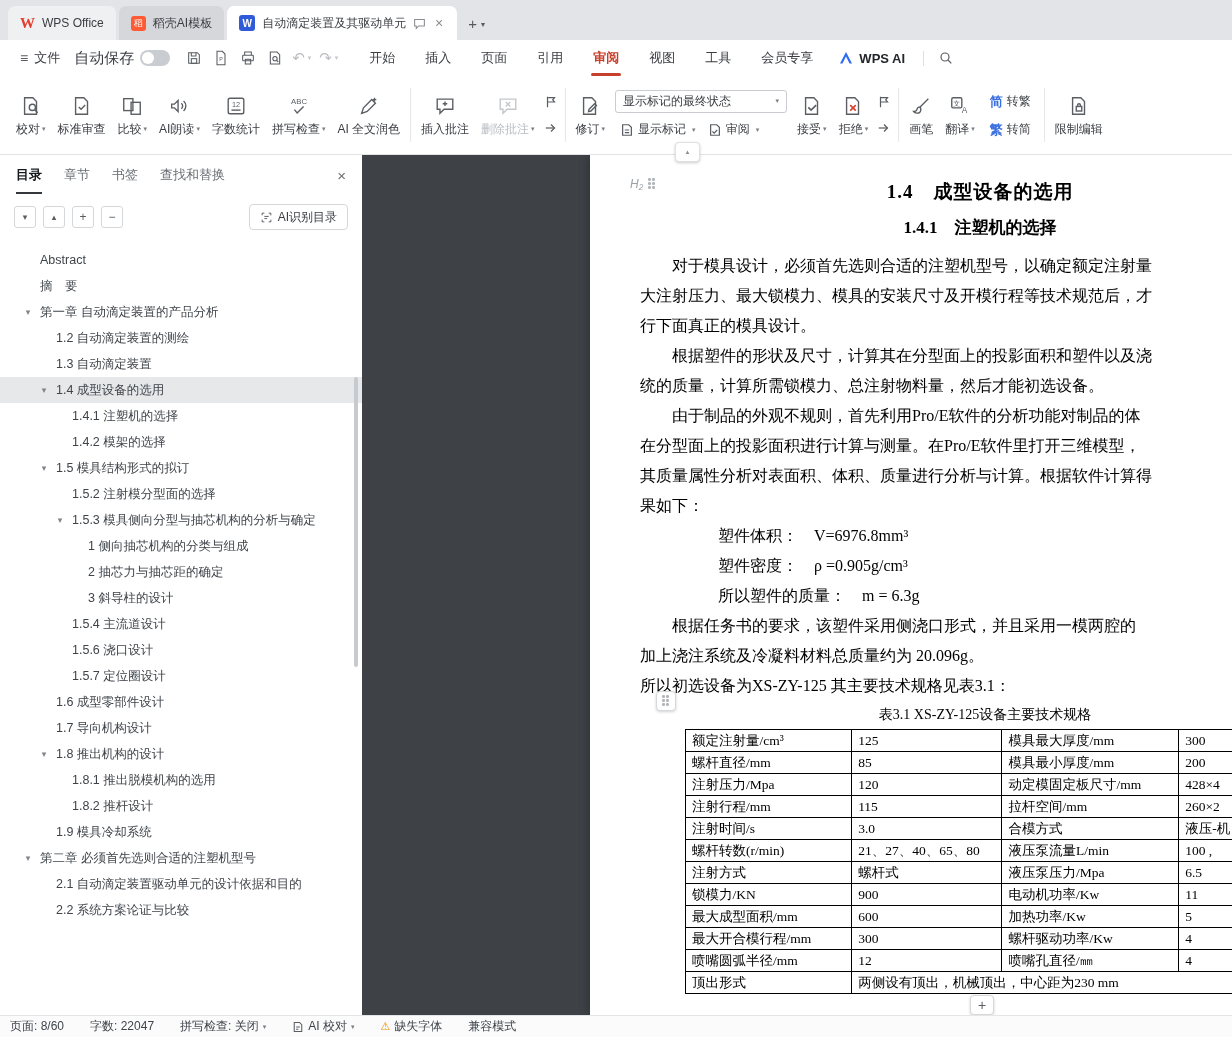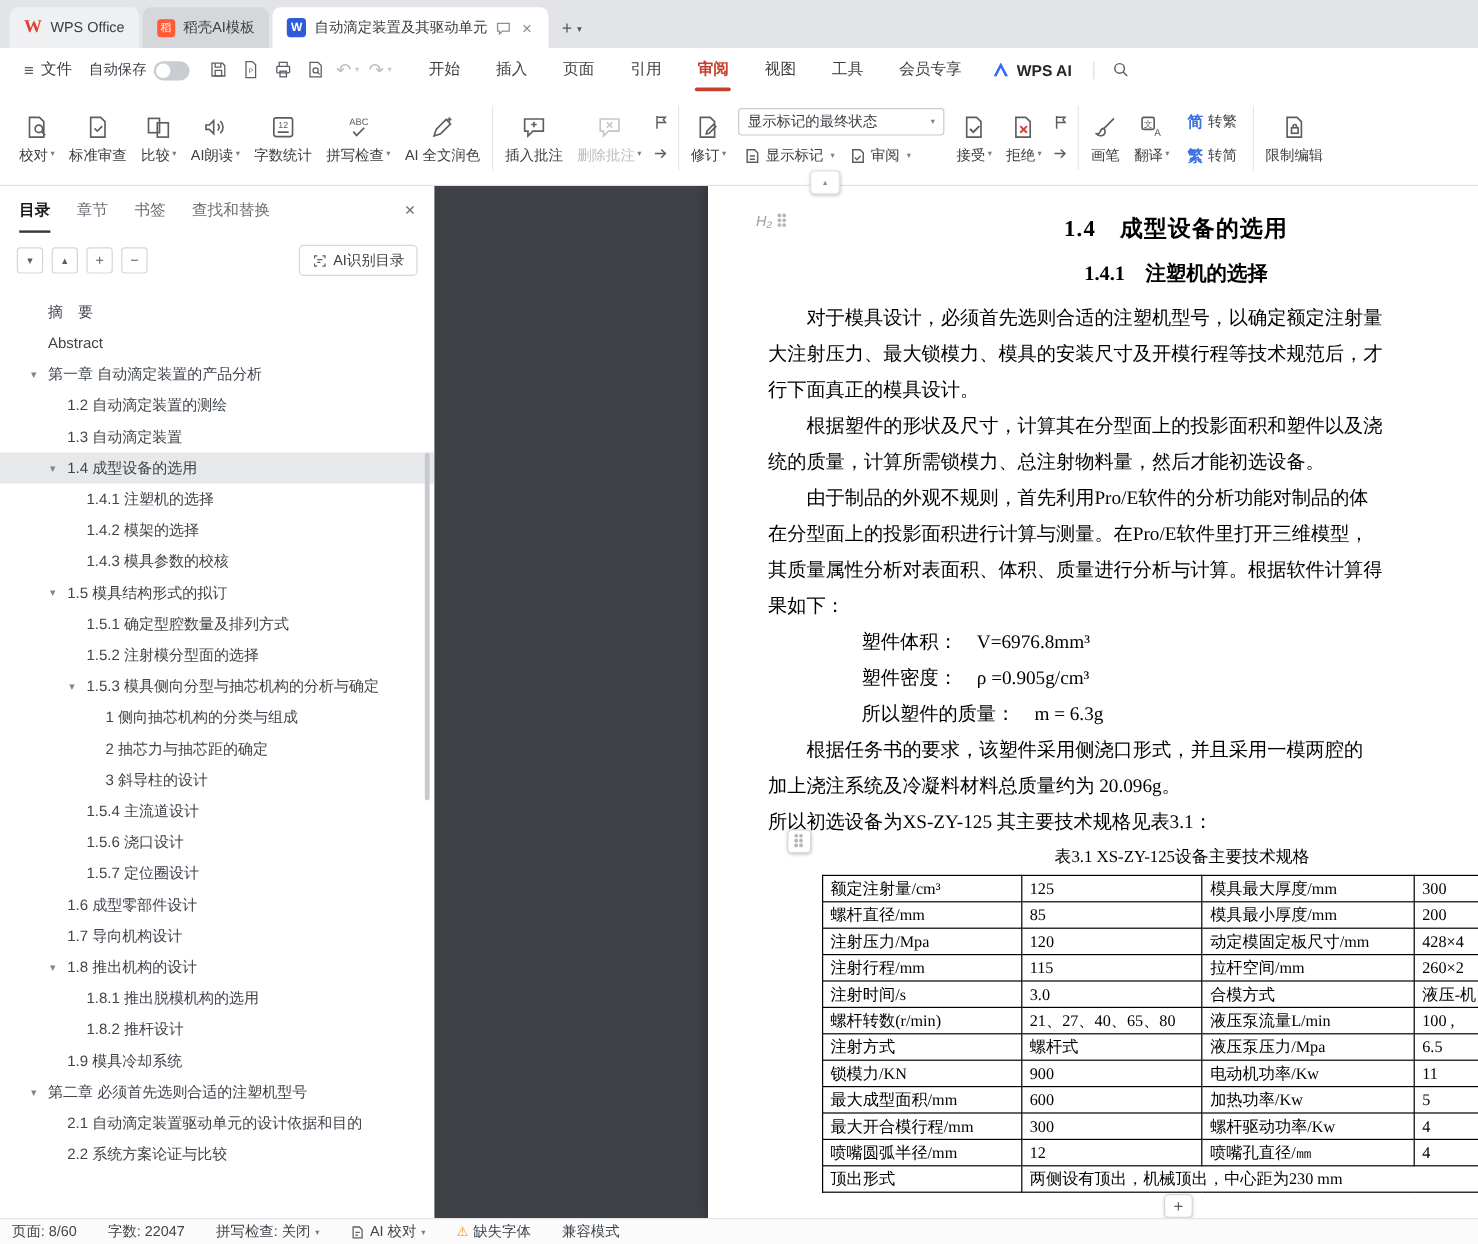--- a/index.html
+++ b/index.html
@@ -18,21 +18,21 @@
 .docer-ic{width:15px;height:15px;border-radius:3px;background:#ff5a33;color:#fff;font-size:9px;display:flex;align-items:center;justify-content:center}
 .doc-ic{width:16px;height:16px;border-radius:3px;background:#2f5bd8;color:#fff;font-size:10px;font-weight:bold;display:flex;align-items:center;justify-content:center}
 .tab-x{color:#8a8d92;font-size:14px;padding:0 2px}
 .tab-plus{color:#55585d;font-size:15px;margin:0 4px 8px 8px}
 .tab-caret{color:#55585d;font-size:8px;margin-bottom:11px}
 
 
 .menubar{height:36px;background:#fff;display:flex;align-items:center;padding:0 12px;flex:0 0 auto}
 .file-btn{display:flex;align-items:center;gap:6px;font-size:13px;padding:0 8px}
 .hamb{font-size:14px;color:#5a5e63}
-.autosave{display:flex;align-items:flex-end;gap:6px;font-size:12px;padding:0 10px 0 6px}
+.autosave{display:flex;align-items:center;gap:6px;font-size:15px;padding:0 10px 0 6px}
 .toggle{width:30px;height:16px;border-radius:8px;background:#c9ccd1;position:relative}
 .toggle::after{content:"";position:absolute;left:2px;top:2px;width:12px;height:12px;border-radius:50%;background:#fff}
 .qbtn{width:25px;height:25px;display:flex;align-items:center;justify-content:center;border-radius:4px;margin:0 1px}
 .qbtn svg{width:16px;height:16px}
 .ur{display:flex;align-items:center;color:#b9bdc2;font-size:15px;padding:0 4px;gap:1px}
 .ur .caret{color:#c4c7cb}
 .menu-items{display:flex;margin-left:12px;height:36px}
 .menu-item{padding:0 15px;display:flex;align-items:center;font-size:13px;color:#3a3d42;position:relative;white-space:nowrap}
 .menu-item.active{color:#c7402c;font-weight:bold}
 .menu-item.active::after{content:"";position:absolute;left:13px;right:13px;bottom:0;height:3px;background:#c7402c;border-radius:2px}
@@ -453,24 +453,24 @@
         <div class="ai-toc-btn">
           <svg viewBox="0 0 24 24" fill="none" stroke="#5a5e63" stroke-width="1.8">
               <path d="M4 8V4h4M16 4h4v4M20 16v4h-4M8 20H4v-4"></path>
               <path d="M8 10h8M8 14h5"></path>
             </svg>
           <span>AI识别目录</span>
         </div>
       </div>
       <div class="toc-list">
           <div class="toc-item lvl0">
+            <span class="toc-label">Abstract</span>
+          </div>
+          <div class="toc-item lvl0">
             <span class="toc-label">摘　要</span>
-          </div>
-          <div class="toc-item lvl0">
-            <span class="toc-label">Abstract</span>
           </div>
           <div class="toc-item lvl0">
             <span class="toc-arrow">▾</span>
             <span class="toc-label">第一章 自动滴定装置的产品分析</span>
           </div>
           <div class="toc-item lvl1">
             <span class="toc-label">1.2 自动滴定装置的测绘</span>
           </div>
           <div class="toc-item lvl1">
             <span class="toc-label">1.3 自动滴定装置</span>
@@ -478,29 +478,23 @@
           <div class="toc-item lvl1 selected">
             <span class="toc-arrow">▾</span>
             <span class="toc-label">1.4 成型设备的选用</span>
           </div>
           <div class="toc-item lvl2">
             <span class="toc-label">1.4.1 注塑机的选择</span>
           </div>
           <div class="toc-item lvl2">
             <span class="toc-label">1.4.2 模架的选择</span>
           </div>
-          <div class="toc-item lvl2">
-            <span class="toc-label">1.4.3 模具参数的校核</span>
-          </div>
           <div class="toc-item lvl1">
             <span class="toc-arrow">▾</span>
             <span class="toc-label">1.5 模具结构形式的拟订</span>
-          </div>
-          <div class="toc-item lvl2">
-            <span class="toc-label">1.5.1 确定型腔数量及排列方式</span>
           </div>
           <div class="toc-item lvl2">
             <span class="toc-label">1.5.2 注射模分型面的选择</span>
           </div>
           <div class="toc-item lvl2">
             <span class="toc-arrow">▾</span>
             <span class="toc-label">1.5.3 模具侧向分型与抽芯机构的分析与确定</span>
           </div>
           <div class="toc-item lvl3">
             <span class="toc-label">1 侧向抽芯机构的分类与组成</span>

